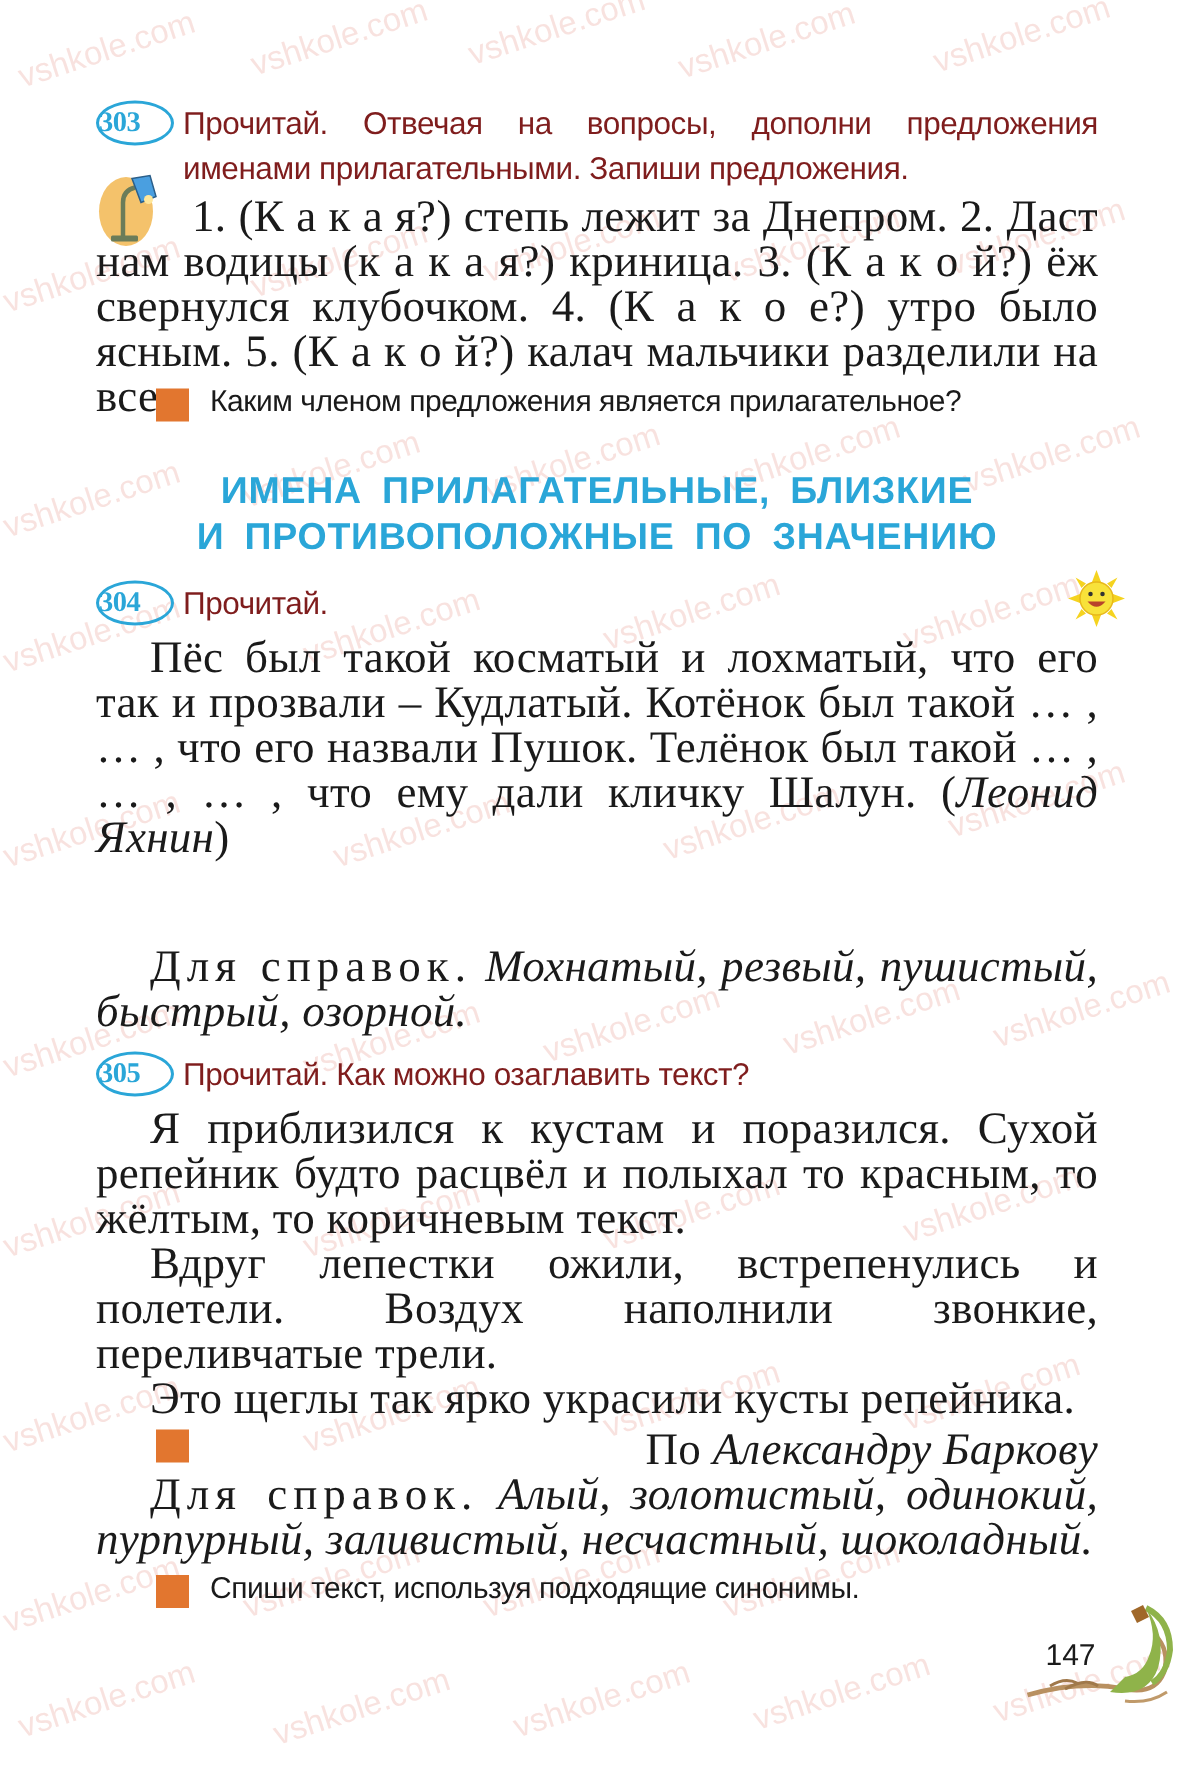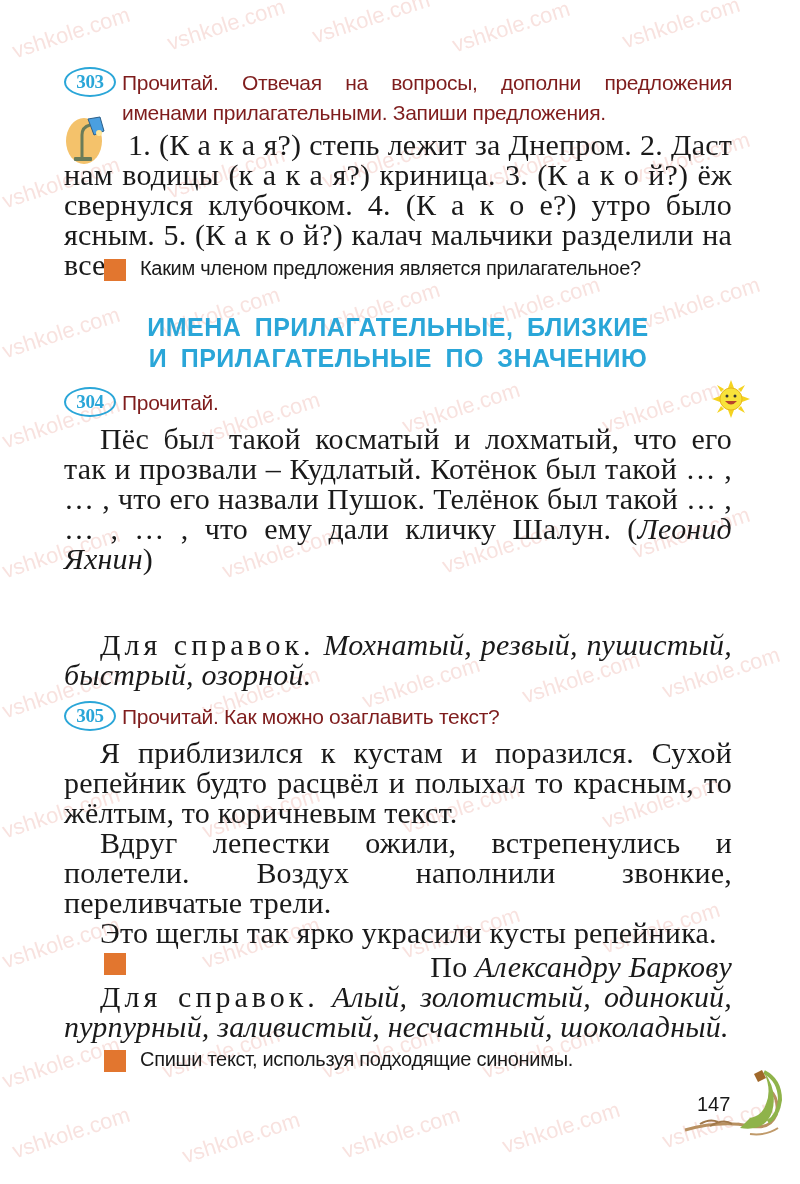--- a/index.html
+++ b/index.html
@@ -2,21 +2,21 @@
 <html><head>
   <meta charset="utf-8">
   <style>
     * { margin: 0; padding: 0; box-sizing: border-box; }
     html, body { width: 800px; height: 1184px; background: #ffffff; overflow: hidden; }
     body { position: relative; color: #1a1a1a; }
     .watermarks { position: absolute; inset: 0; pointer-events: none; overflow: hidden; z-index: 0; }
     .wm { position: absolute; font-family: "Liberation Sans", sans-serif; font-size: 22px; color: rgba(230, 150, 140, 0.28); transform: rotate(-18deg); white-space: nowrap; }
     .page { position: absolute; left: 0; top: 0; width: 800px; height: 1184px; z-index: 1; }
     .ex-head { position: absolute; left: 64px; display: flex; align-items: flex-start; font-family: "Liberation Sans", sans-serif; font-size: 21px; line-height: 30px; letter-spacing: -0.3px; }
-    .ex-num { flex: 0 0 auto; width: 52px; height: 30px; border: 2.5px solid #2aa6d8; border-radius: 50%; color: #2aa6d8; font-family: "Liberation Serif", serif; font-weight: bold; font-size: 19px; line-height: 25px; text-align: center; margin-right: 6px; margin-top: -1px; }
+    .ex-num { flex: 0 0 auto; width: 52px; height: 30px; border: 2.5px solid #2aa6d8; border-radius: 50%; color: #2aa6d8; font-family: "Liberation Serif", serif; font-weight: bold; font-size: 19px; line-height: 25px; text-align: left; margin-right: 6px; margin-top: -1px; }
     .ex-text { color: #7f1d1d; }
     .serif-block { position: absolute; left: 64px; width: 668px; font-family: "Liberation Serif", serif; font-size: 30px; line-height: 30px; text-align: justify; letter-spacing: 0.2px; }
     .indent { text-indent: 36px; }
     .task { position: absolute; left: 104px; width: 645px; font-family: "Liberation Sans", sans-serif; font-size: 20px; line-height: 28px; letter-spacing: -0.3px; padding-left: 36px; }
     .task .sq { position: absolute; left: 0; top: 5px; width: 22px; height: 22px; background: #e2762f; }
     .heading { position: absolute; left: 64px; width: 668px; text-align: center; color: #2aa6d8; font-family: "Liberation Sans", sans-serif; font-weight: bold; font-size: 25px; line-height: 31px; letter-spacing: 0.5px; word-spacing: 6px; }
     .spaced { letter-spacing: 4px; }
     .it { font-style: italic; }
     .b { font-weight: normal; }
     .right { text-align: right; }
@@ -94,21 +94,21 @@
     <p class="indent" style="text-indent:64px;">1. (К а к а я?) степь лежит за Днепром. 2. Даст нам водицы (к а к а я?) криница. 3. (К а к о й?) ёж свернулся клубочком. 4. (К а к о е?) утро было ясным. 5. (К а к о й?) калач мальчики разделили на всех.</p>
   </div>
 
   <div class="task" style="top:254px;">
     <span class="sq"></span>
     <span>Каким членом предложения является прилагательное?</span>
   </div>
 
   <div class="heading" style="top:312px;">
     <div>ИМЕНА ПРИЛАГАТЕЛЬНЫЕ, БЛИЗКИЕ</div>
-    <div>И ПРИЛАГАТЕЛЬНЫЕ ПО ЗНАЧЕНИЮ</div>
+    <div>И ПРОТИВОПОЛОЖНЫЕ ПО ЗНАЧЕНИЮ</div>
   </div>
 
   <div class="ex-head" style="top:388px;">
     <span class="ex-num">304</span>
     <span class="ex-text">Прочитай.</span>
   </div>
 
   <div style="position:absolute; left:712px; top:380px; width:38px; height:38px;">
     <svg width="38" height="38" viewBox="0 0 38 38">
       <g fill="#f5d31f">

